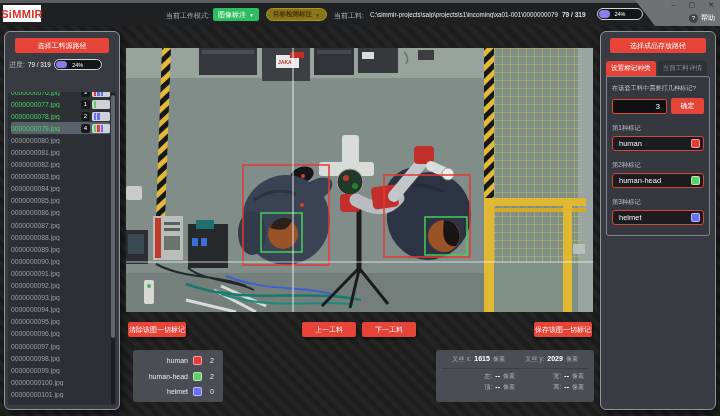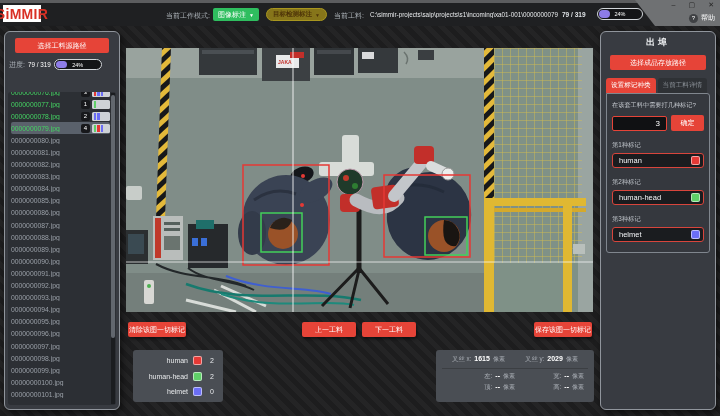--- a/index.html
+++ b/index.html
@@ -5,21 +5,21 @@
   * { margin:0; padding:0; box-sizing:border-box; }
   html,body { width:720px; height:416px; }
   body {
     position:relative; overflow:hidden;
     font-family:"Liberation Sans", sans-serif;
     background:repeating-linear-gradient(45deg,#1d1d1e 0 5px,#242425 5px 10px);
   }
   .win-topstrip { position:absolute; left:0; top:0; width:720px; height:3px; background:#5c5d5f; }
   .topbar { position:absolute; left:0; top:3px; width:720px; height:23px; background:#1f2022; }
   .logo { position:absolute; left:3px; top:2px; width:38px; height:17px; background:#ffffff;
-          color:#d93025; font-weight:bold; font-size:14px; display:flex; align-items:center; justify-content:center; letter-spacing:.3px; }
+          color:#d93025; font-weight:bold; font-size:11px; display:flex; align-items:center; justify-content:center; letter-spacing:.3px; }
   .banner { position:absolute; left:41px; top:2px; width:120px; height:17px; background:#e64438;
             clip-path:polygon(0 0,100% 0,calc(100% - 12px) 100%,0 100%);
             color:#fff; font-size:7.5px; font-weight:bold; display:flex; align-items:center; padding-left:6px; }
   .tb-label { position:absolute; top:8px; font-size:7px; color:#a9afb5; }
   .btn-green { position:absolute; left:213px; top:5px; height:13px; padding:0 5px; background:#2fbe5f;
                border-radius:2px; color:#fff; font-size:7px; display:flex; align-items:center; gap:3px; }
   .btn-olive { position:absolute; left:266px; top:5px; height:13px; padding:0 6px; background:#86751a;
                border:1px solid #a8961f; border-radius:7px; color:#4e3408; font-size:6.5px; font-weight:bold;
                display:flex; align-items:center; gap:3px; }
   .caret { font-size:5px; }
@@ -445,21 +445,20 @@
     </span>
     <span class="ig">
       <span class="l">高:</span>
       <span class="v">--</span>
       <span class="u">像素</span>
     </span>
   </div>
 </div>
 
 <div class="panel right-panel">
-  <div class="panel-title">出埠</div>
   <div class="red-btn rp-select">选择成品存放路径</div>
   <div class="rp-tabs">
     <div class="rp-tab active">设置标记种类</div>
     <div class="rp-tab inactive">当前工料详情</div>
   </div>
   <div class="rp-box">
     <div class="rp-question">在该套工料中需要打几种标记?</div>
     <div class="rp-count-row">
       <div class="rp-count-input">3</div>
       <div class="red-btn rp-confirm">确定</div>

